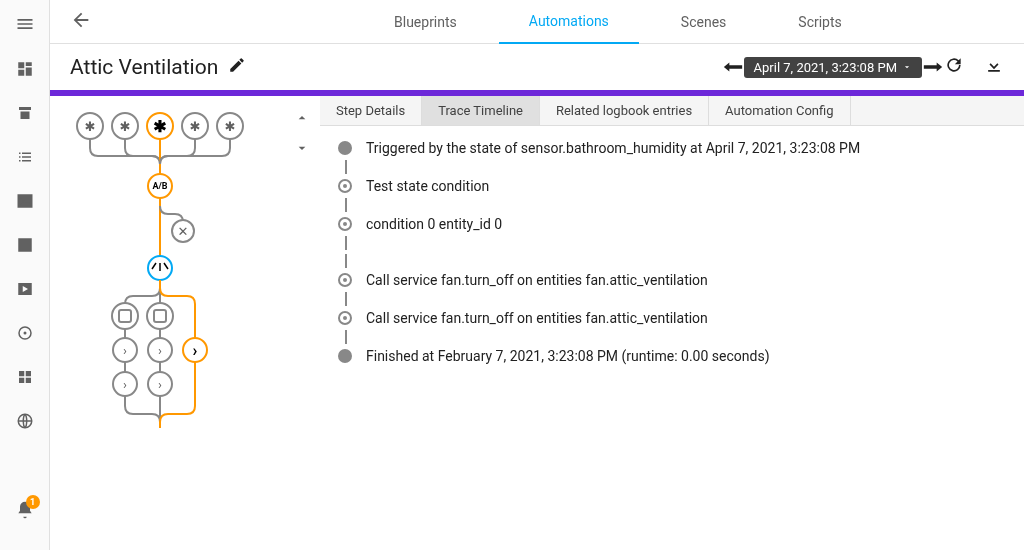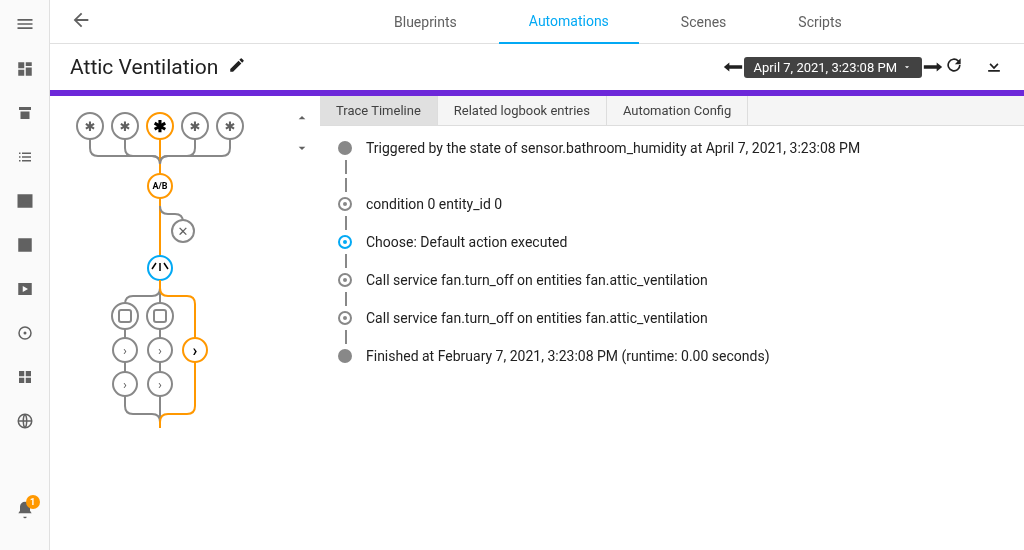--- a/index.html
+++ b/index.html
@@ -261,40 +261,41 @@
             <text x="95" y="278">›</text>
 
           <path class="edge" d="M60 290 V300 Q60 308 68 308 H87 Q95 308 95 316 V322"></path>
           <line class="edge" x1="95" y1="290" x2="95" y2="322"></line>
           <path class="edge orange" d="M130 256 V300 Q130 308 122 308 H103 Q95 308 95 316 V322"></path>
         </svg>
       </div>
 
       <div class="detail-pane">
         <div class="detail-tabs">
+          <div class="dtab">Step Details</div>
           <div class="dtab active">Trace Timeline</div>
           <div class="dtab">Related logbook entries</div>
           <div class="dtab">Automation Config</div>
         </div>
         <div class="timeline" id="timeline">
             <div class="step">
               <div class="marker solid"></div>
               <div class="label">Triggered by the state of sensor.bathroom_humidity at April 7, 2021, 3:23:08 PM</div>
             </div>
             <div class="connector"></div>
+            <div class="step">
+              <div class="marker ring"></div>
+              <div class="label">Test state condition</div>
+            </div>
             <div class="connector"></div>
             <div class="step">
               <div class="marker ring"></div>
               <div class="label">condition 0 entity_id 0</div>
             </div>
             <div class="connector"></div>
-            <div class="step">
-              <div class="marker ring blue"></div>
-              <div class="label">Choose: Default action executed</div>
-            </div>
             <div class="connector"></div>
             <div class="step">
               <div class="marker ring"></div>
               <div class="label">Call service fan.turn_off on entities fan.attic_ventilation</div>
             </div>
             <div class="connector"></div>
             <div class="step">
               <div class="marker ring"></div>
               <div class="label">Call service fan.turn_off on entities fan.attic_ventilation</div>
             </div>

